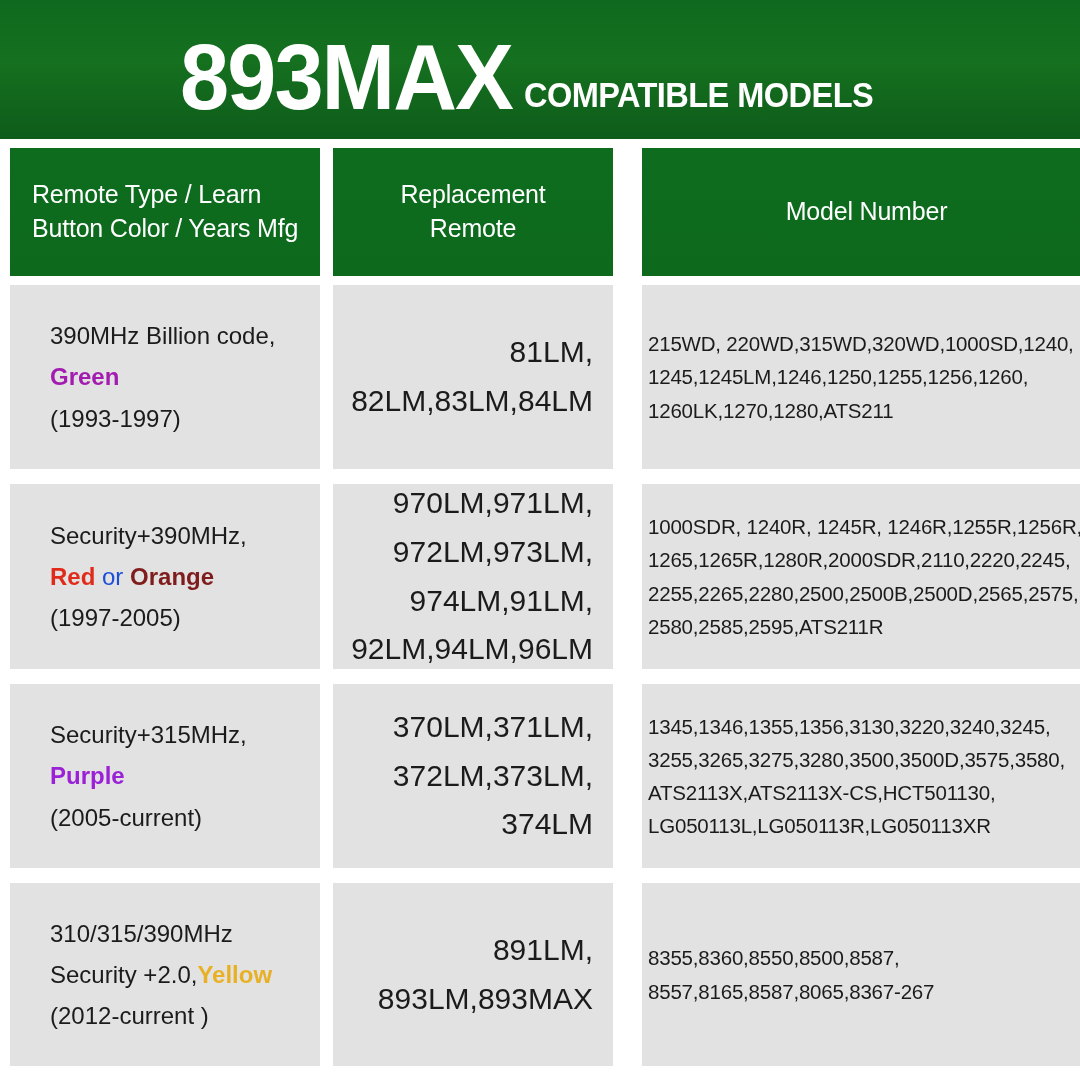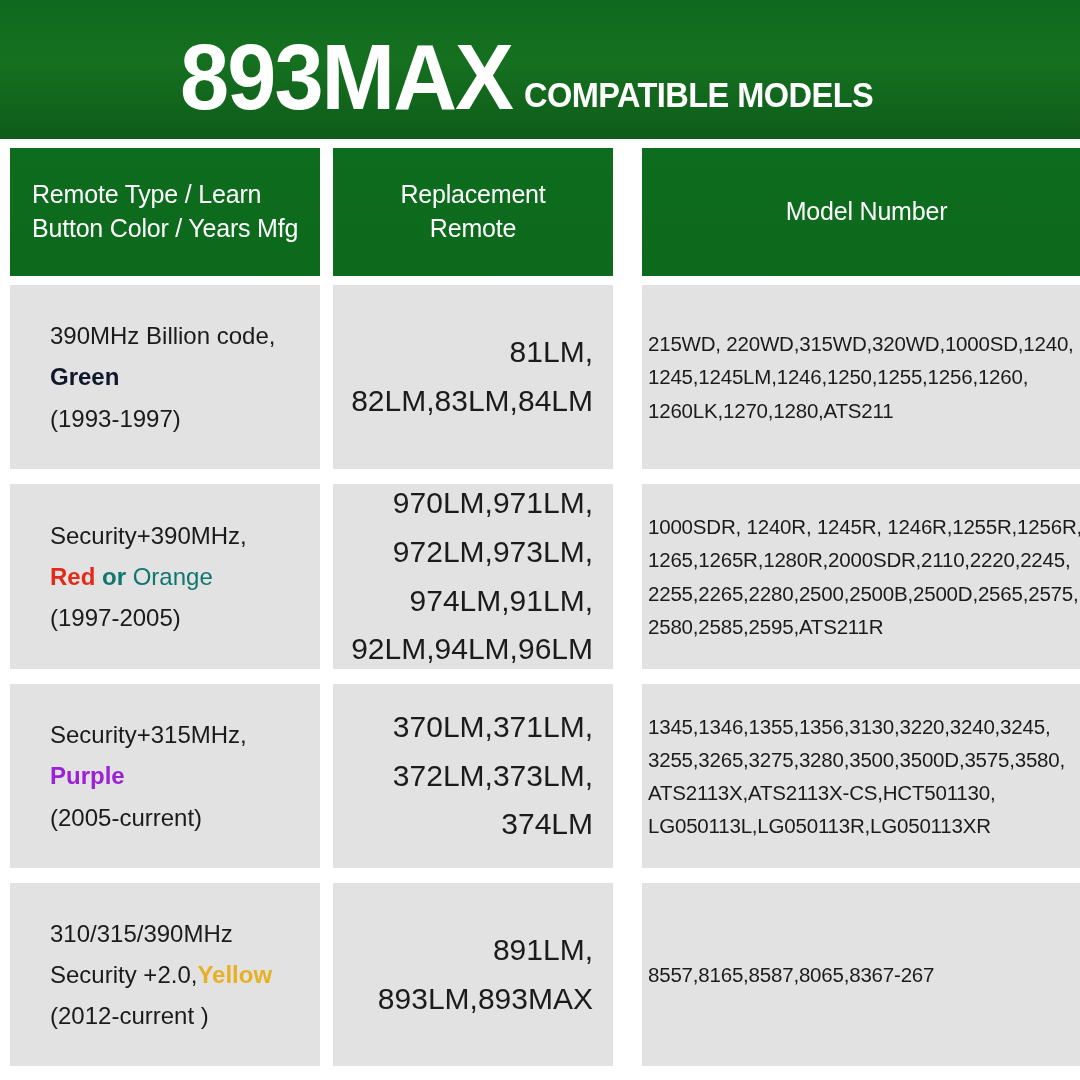--- a/index.html
+++ b/index.html
@@ -143,24 +143,24 @@
   .bcell.model-cell {
     padding-left: 6px;
     font-size: 20.5px;
     line-height: 1.62;
     letter-spacing: -0.2px;
   }
   .tline { display: block; white-space: nowrap; }
   .mline { display: block; white-space: nowrap; }
 
   
-  .c-green  { color: #0f172a; font-weight: bold; }
+  .c-green  { color: #a21caf; font-weight: bold; }
   .c-red    { color: #e02b1b; font-weight: bold; }
-  .c-or     { color: #0f766e; font-weight: normal; }
-  .c-black  { color: #0f766e; font-weight: bold; }
+  .c-or     { color: #7f1d1d; font-weight: bold; }
+  .c-black  { color: #1d4ed8; font-weight: normal; }
   .c-purple { color: #9b21d6; font-weight: bold; }
   .c-yellow { color: #e8b024; font-weight: bold; }
 
   
   .row1 { top: 146px;  }
   .row2 { top: 345px;  }
   .row3 { top: 545px;  }
   .row4 { top: 744px;  }
 
   .row1 .bcell { height: 184px; }
@@ -256,18 +256,19 @@
       <div class="cell col-a bcell type-cell">
         <span class="tline">310/315/390MHz</span>
         <span class="tline"><span>Security +2.0,</span><span class="c-yellow">Yellow</span></span>
         <span class="tline">(2012-current )</span>
       </div>
       <div class="cell col-b bcell repl-cell">
         <span class="mline">891LM,</span>
         <span class="mline">893LM,893MAX</span>
       </div>
       <div class="cell col-c bcell model-cell">
+        <span class="mline">8355,8360,8550,8500,8587,</span>
         <span class="mline">8557,8165,8587,8065,8367-267</span>
       </div>
     </div>
 
   </div>
 </div>
 
 </body></html>

